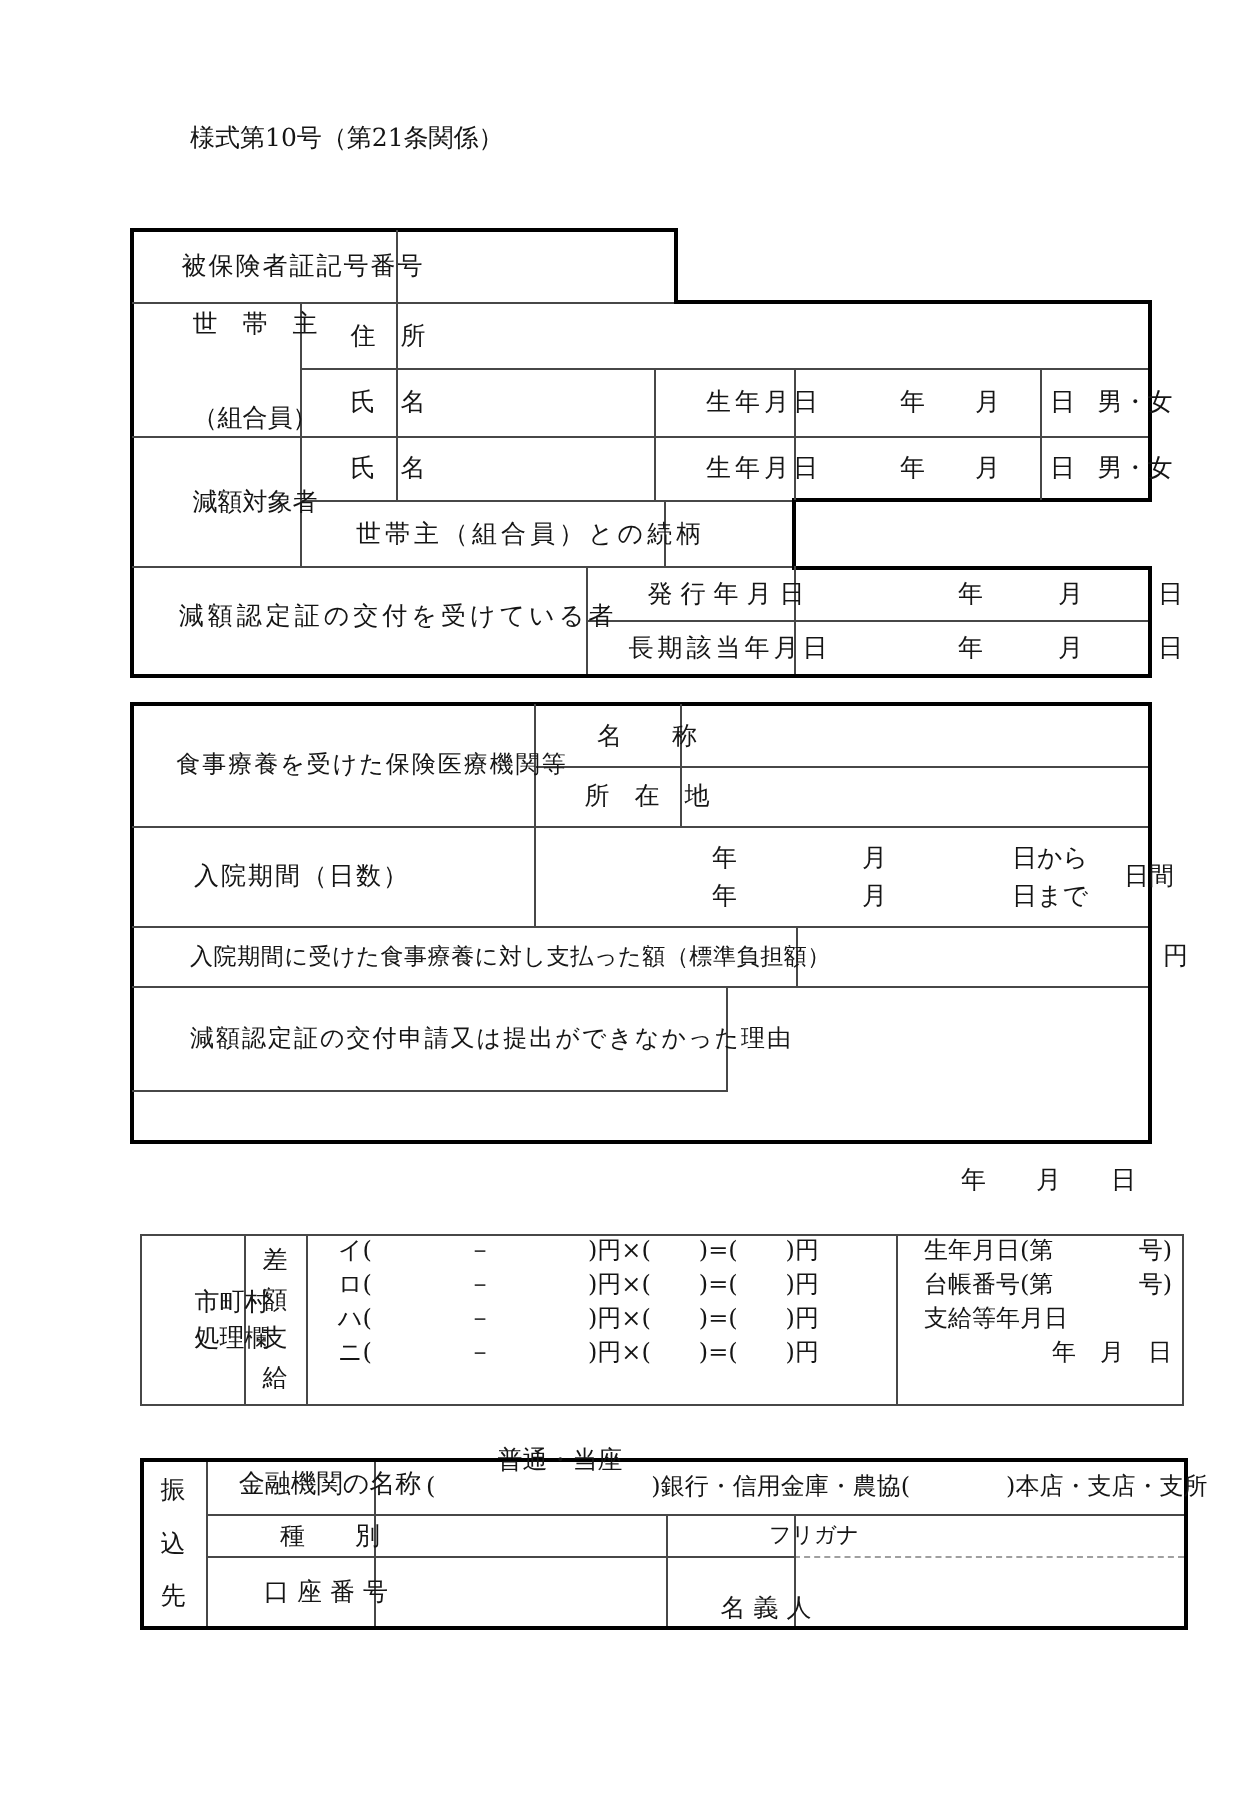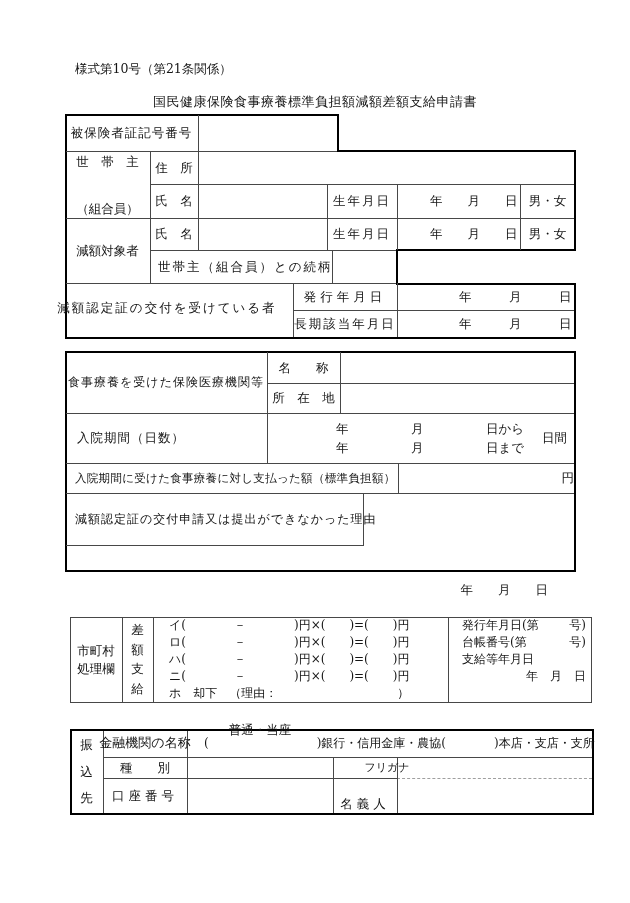--- a/index.html
+++ b/index.html
@@ -5,41 +5,40 @@
   html,body{margin:0;padding:0;background:#e8e8e8;}
   .page{position:relative;width:630px;height:903px;background:#ffffff;
         font-family:"DejaVu Serif","Liberation Serif",serif;color:#151515;overflow:hidden;}
   .hl,.vl{position:absolute;}
   .hl.tk{height:2px;background:#000;}
   .hl.tn{height:1px;background:#474747;}
   .hl.ds{height:0;border-top:1px dashed #9f9f9f;background:none;}
   .vl.tk{width:2px;background:#000;}
   .vl.tn{width:1px;background:#474747;}
   .cell{position:absolute;display:flex;align-items:center;justify-content:center;
-        font-size:12.5px;line-height:1.25;white-space:pre;}
+        font-size:12.5px;line-height:1.25;white-space:pre;margin-left:20px;}
   .cell.l{justify-content:flex-start;}
   .cell.r{justify-content:flex-end;}
   .cell.col{flex-direction:column;}
   .ls1{letter-spacing:1px;} .ls2{letter-spacing:2px;} .ls4{letter-spacing:4px;}
   .f10{font-size:13px;text-align:right;} .f11{font-size:11px;} .f115{font-size:11.5px;} .f12{font-size:12px;}
   .vstack{position:absolute;display:flex;flex-direction:column;align-items:center;
           justify-content:space-between;font-size:12.5px;}
   .lines{position:absolute;display:flex;flex-direction:column;justify-content:flex-start;}
   .lines .ln{font-size:12px;white-space:pre;}
   .pair{display:flex;justify-content:space-between;font-size:12px;white-space:pre;
         padding:0 5px 0 14px;}
   .title{position:absolute;left:0;width:100%;text-align:center;font-size:13px;letter-spacing:0.5px;}
 </style>
 </head>
 <body>
 
 <div class="page">
 
   <div class="cell l" style="left:75px;top:60px;width:220px;height:18px;">様式第10号（第21条関係）</div>
-  <div class="title" style="top:93px;">国民健康保険食事療養標準負担額減額差額支給申請書</div>
 
   <div>
 
     <div class="hl tk" style="left:65px;top:114px;width:274px;"></div>
     <div class="vl tk" style="left:337px;top:114px;height:38px;"></div>
     <div class="hl tk" style="left:337px;top:150px;width:239px;"></div>
     <div class="vl tk" style="left:574px;top:150px;height:101px;"></div>
     <div class="hl tk" style="left:396px;top:249px;width:180px;"></div>
     <div class="vl tk" style="left:396px;top:249px;height:36px;"></div>
     <div class="hl tk" style="left:396px;top:283px;width:180px;"></div>
@@ -79,21 +78,21 @@
     <div class="cell" style="left:65px;top:218px;width:85px;height:65px;">減額対象者</div>
     <div class="cell" style="left:150px;top:218px;width:48px;height:32px;">氏　名</div>
     <div class="cell" style="left:199px;top:219px;width:127px;height:30px;"></div>
     <div class="cell ls2" style="left:327px;top:218px;width:70px;height:32px;">生年月日</div>
     <div class="cell l" style="left:397px;top:218px;width:123px;height:32px;padding-left:33px;">年　　月　　日</div>
     <div class="cell" style="left:520px;top:218px;width:55px;height:32px;">男・女</div>
 
     <div class="cell l ls2" style="left:150px;top:250px;width:182px;height:33px;padding-left:8px;">世帯主（組合員）との続柄</div>
     <div class="cell" style="left:333px;top:251px;width:63px;height:31px;"></div>
 
-    <div class="cell ls2" style="left:53px;top:283px;width:228px;height:50px;">減額認定証の交付を受けている者</div>
+    <div class="cell ls2" style="left:65px;top:283px;width:228px;height:50px;">減額認定証の交付を受けている者</div>
     <div class="cell ls4" style="left:293px;top:283px;width:104px;height:27px;">発行年月日</div>
     <div class="cell l" style="left:397px;top:283px;width:177px;height:27px;padding-left:62px;">年　　　月　　　日</div>
     <div class="cell ls2" style="left:293px;top:310px;width:104px;height:27px;">長期該当年月日</div>
     <div class="cell l" style="left:397px;top:310px;width:177px;height:27px;padding-left:62px;">年　　　月　　　日</div>
   </div>
 
   <div>
     <div class="hl tk" style="left:65px;top:351px;width:511px;"></div>
     <div class="hl tk" style="left:65px;top:570px;width:511px;"></div>
     <div class="vl tk" style="left:65px;top:351px;height:221px;"></div>
@@ -144,25 +143,24 @@
         <span>額</span>
         <span>支</span>
         <span>給</span>
       </div>
 
     <div class="lines" style="left:153px;top:617px;width:295px;height:86px;padding-left:16px;box-sizing:border-box;">
       <div class="ln">イ(　　　　－　　　　)円×(　　)=(　　)円</div>
       <div class="ln">ロ(　　　　－　　　　)円×(　　)=(　　)円</div>
       <div class="ln">ハ(　　　　－　　　　)円×(　　)=(　　)円</div>
       <div class="ln">ニ(　　　　－　　　　)円×(　　)=(　　)円</div>
-      <div class="ln">ホ　却下　（理由：　　　　　　　　　　）</div>
     </div>
 
     <div class="lines" style="left:448px;top:617px;width:143px;height:86px;">
-      <div class="pair"><span>発行年月日(第</span><span>号)</span></div>
+      <div class="pair"><span>生年月日(第</span><span>号)</span></div>
       <div class="pair"><span>台帳番号(第</span><span>号)</span></div>
       <div class="pair"><span>支給等年月日</span><span></span></div>
       <div class="pair"><span></span><span>年　月　日</span></div>
     </div>
   </div>
 
   <div>
     <div class="hl tk" style="left:70px;top:729px;width:524px;"></div>
     <div class="hl tk" style="left:70px;top:813px;width:524px;"></div>
     <div class="vl tk" style="left:70px;top:729px;height:86px;"></div>
@@ -175,21 +173,21 @@
     <div class="vl tn" style="left:333px;top:757px;height:56px;"></div>
     <div class="vl tn" style="left:397px;top:757px;height:56px;"></div>
 
     <div class="vstack" style="left:70px;top:737px;width:33px;height:70px;">
         <span>振</span>
         <span>込</span>
         <span>先</span>
       </div>
 
     <div class="cell f10" style="left:103px;top:729px;width:84px;height:28px;">金融機関の名称</div>
-    <div class="cell l f12" style="left:187px;top:729px;width:405px;height:28px;padding-left:17px;text-align:center;">(　　　　　　　　　)銀行・信用金庫・農協(　　　　)本店・支店・支所</div>
+    <div class="cell l f12" style="left:187px;top:729px;width:405px;height:28px;padding-left:6px;text-align:center;">(　　　　　　　　　)銀行・信用金庫・農協(　　　　)本店・支店・支所</div>
 
     <div class="cell" style="left:103px;top:757px;width:84px;height:21px;">種　　別</div>
     <div class="cell" style="left:187px;top:719px;width:146px;height:21px;">普通・当座</div>
     <div class="cell f11" style="left:333px;top:757px;width:64px;height:21px;padding-left:22px;">フリガナ</div>
     <div class="cell" style="left:398px;top:758px;width:193px;height:19px;"></div>
 
     <div class="cell ls4" style="left:103px;top:778px;width:84px;height:35px;">口座番号</div>
     <div class="cell" style="left:188px;top:779px;width:144px;height:33px;"></div>
     <div class="cell ls4" style="left:333px;top:778px;width:64px;height:51px;">名義人</div>
     <div class="cell" style="left:398px;top:779px;width:193px;height:33px;"></div>

